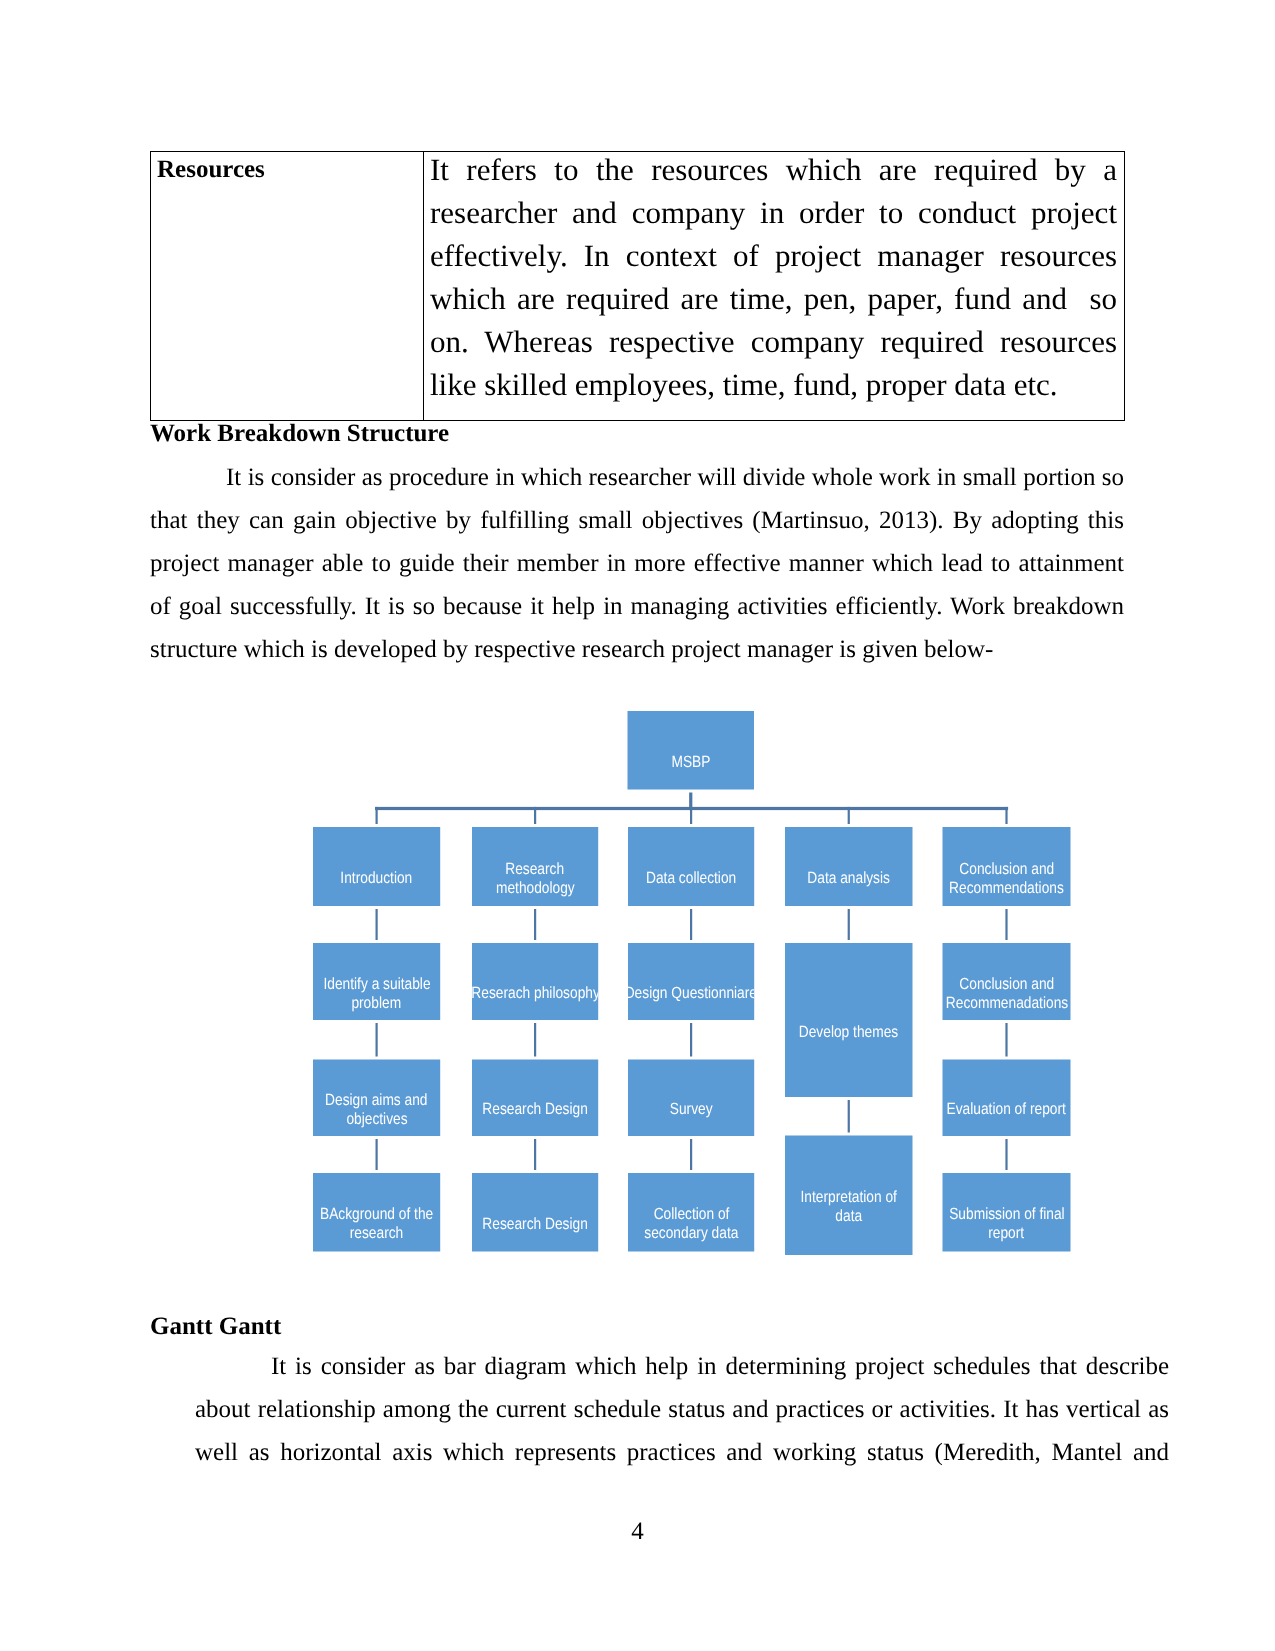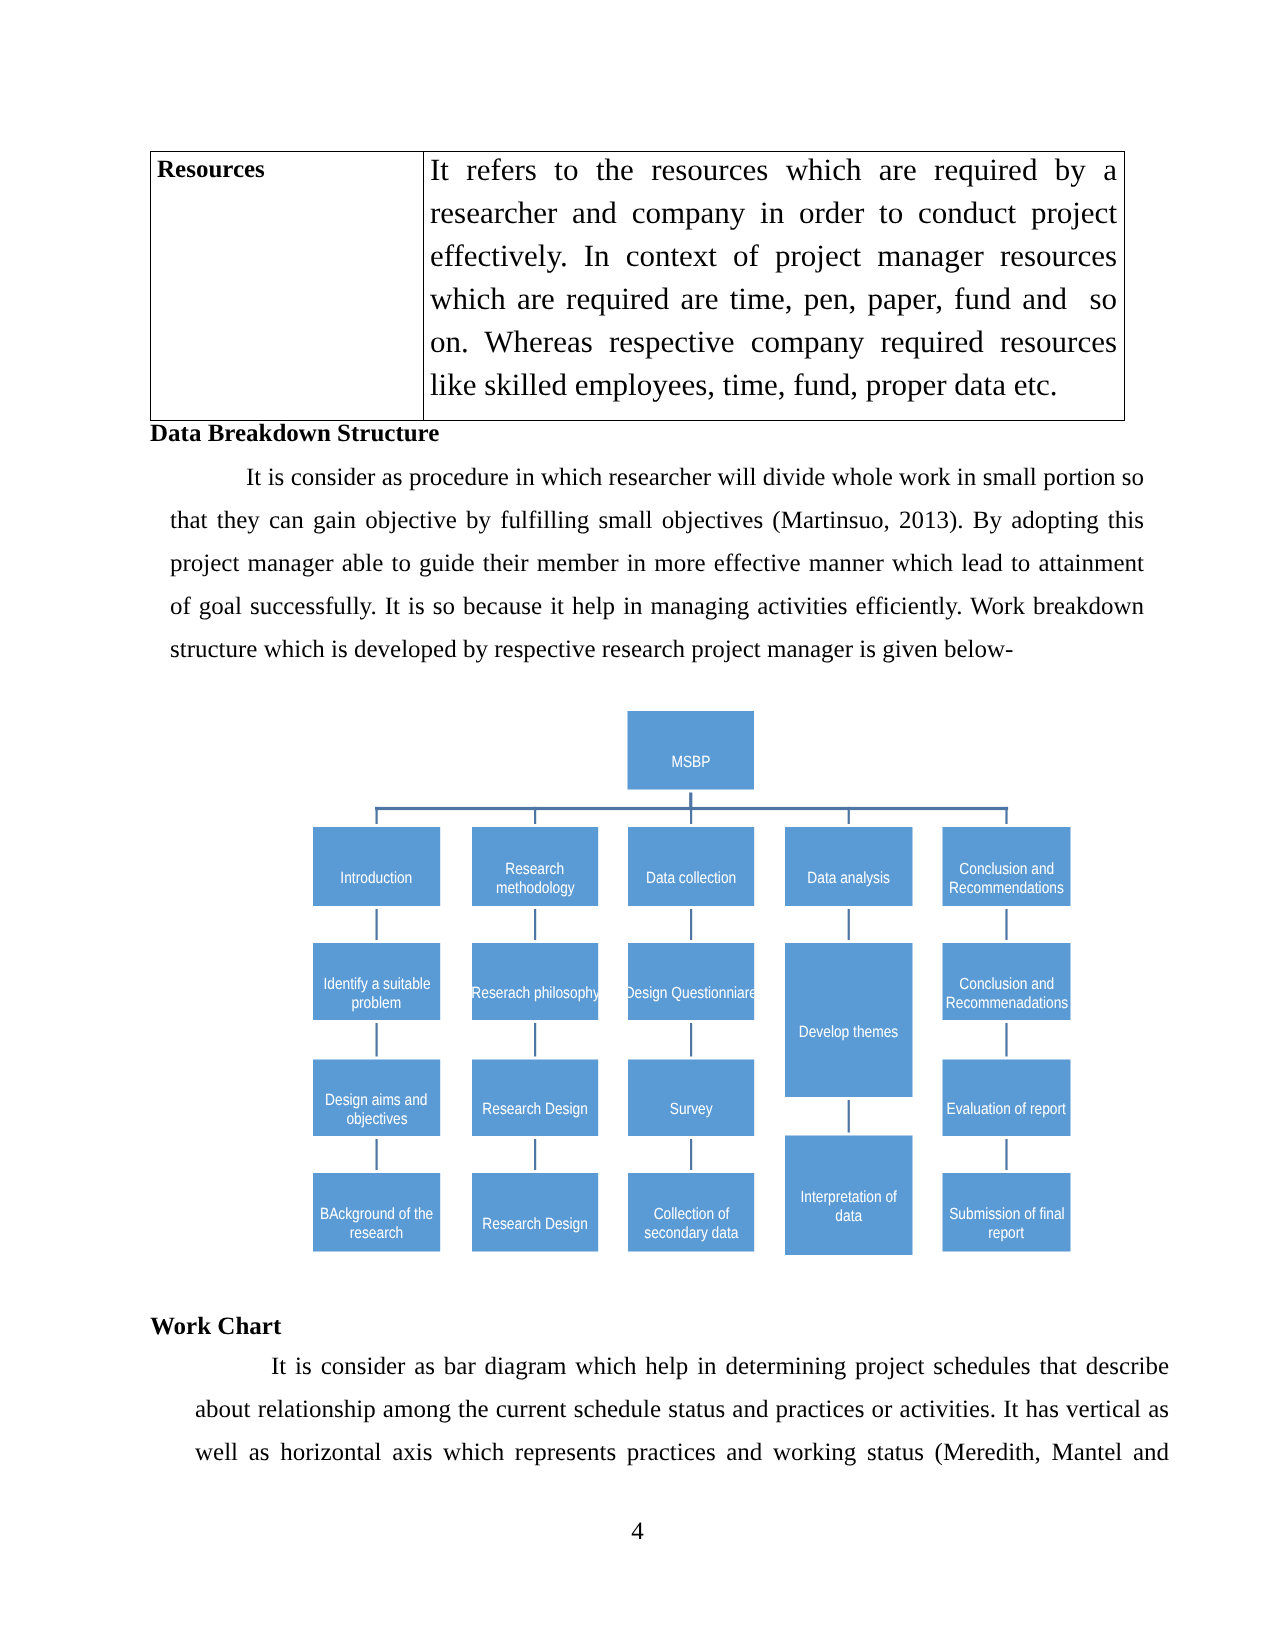--- a/index.html
+++ b/index.html
@@ -8,21 +8,21 @@
   
   .res-table{position:absolute;left:150px;top:151px;width:975px;border-collapse:collapse;}
   .res-table td{border:1px solid #000;vertical-align:top;padding:0;}
   .cell-left{width:272px;}
   .cell-left .inner{padding:5px 7px 6px 6px;font-size:25px;font-weight:bold;line-height:1.0;}
   .cell-right .inner{padding:0px 7px 14px 6px;margin-top:-4px;font-size:31px;text-align:justify;line-height:43.05px;}
   
   .h-head{position:absolute;font-size:25px;font-weight:bold;}
   .para{position:absolute;font-size:25px;text-align:justify;line-height:43.05px;text-indent:76px;width:974px;left:150px;}
   #h1{left:150px;top:420px;}
-  #p1{top:456px;margin-left:20px;}
+  #p1{top:456px;}
   #h2{left:150px;top:1313px;}
   #p2{top:1345px;text-align-last:justify;margin-left:45px;}
   .page-num{position:absolute;left:0;width:1275px;text-align:center;top:1518px;font-size:25px;}
   .wbs{position:absolute;left:312.5px;top:711px;filter:blur(0.45px);}
   .wbs-label{width:100%;height:100%;display:flex;flex-direction:column;align-items:center;justify-content:center;
     text-align:center;color:#ffffff;font-family:"Liberation Sans",sans-serif;font-size:16.2px;line-height:19px;white-space:nowrap;margin-top:12px;}
   .wbs-label>div,.wbs-label{transform-origin:center center;}
   .wbs-label>div{white-space:nowrap;transform:scaleX(0.85);}
 </style>
 </head>
@@ -36,24 +36,24 @@
       <td class="cell-left">
         <div class="inner">Resources</div>
       </td>
       <td class="cell-right">
         <div class="inner">It refers to the resources which are required by a researcher and company in order to conduct project effectively. In context of project manager resources which are required are time, pen, paper, fund and &nbsp;so on. Whereas respective company required resources like skilled employees, time, fund, proper data etc.</div>
       </td>
     </tr>
   </tbody>
     </table>
 
-  <div class="h-head" id="h1">Data Breakdown Structure</div>
+  <div class="h-head" id="h1">Work Breakdown Structure</div>
   <div class="para" id="p1">It is consider as procedure in which researcher will divide whole work in small portion so that they can gain objective by fulfilling small objectives (Martinsuo, 2013). By adopting this project manager able to guide their member in more effective manner which lead to attainment of goal successfully. It is so because it help in managing activities efficiently. Work breakdown structure which is developed by respective research project manager is given below-</div>
 
-  <div class="h-head" id="h2">Work Chart</div>
+  <div class="h-head" id="h2">Gantt Gantt</div>
   <div class="para" id="p2">It is consider as bar diagram which help in determining project schedules that describe about relationship among the current schedule status and practices or activities. It has vertical as well as horizontal axis which represents practices and working status (Meredith, Mantel and</div>
 
   <div class="wbs">
     <svg id="wbs-svg" width="800" height="560" viewBox="0 0 800 560">
         <g>
           <rect x="62" y="95.9" width="633.1" height="3.2" fill="#4E76A4"></rect>
           <rect x="62.5" y="95.9" width="2.2" height="17.099999999999994" fill="#4E76A4"></rect>
           <rect x="221" y="95.9" width="2.2" height="17.099999999999994" fill="#4E76A4"></rect>
           <rect x="377" y="95.9" width="2.2" height="17.099999999999994" fill="#4E76A4"></rect>
           <rect x="534.65" y="95.9" width="2.2" height="17.099999999999994" fill="#4E76A4"></rect>

